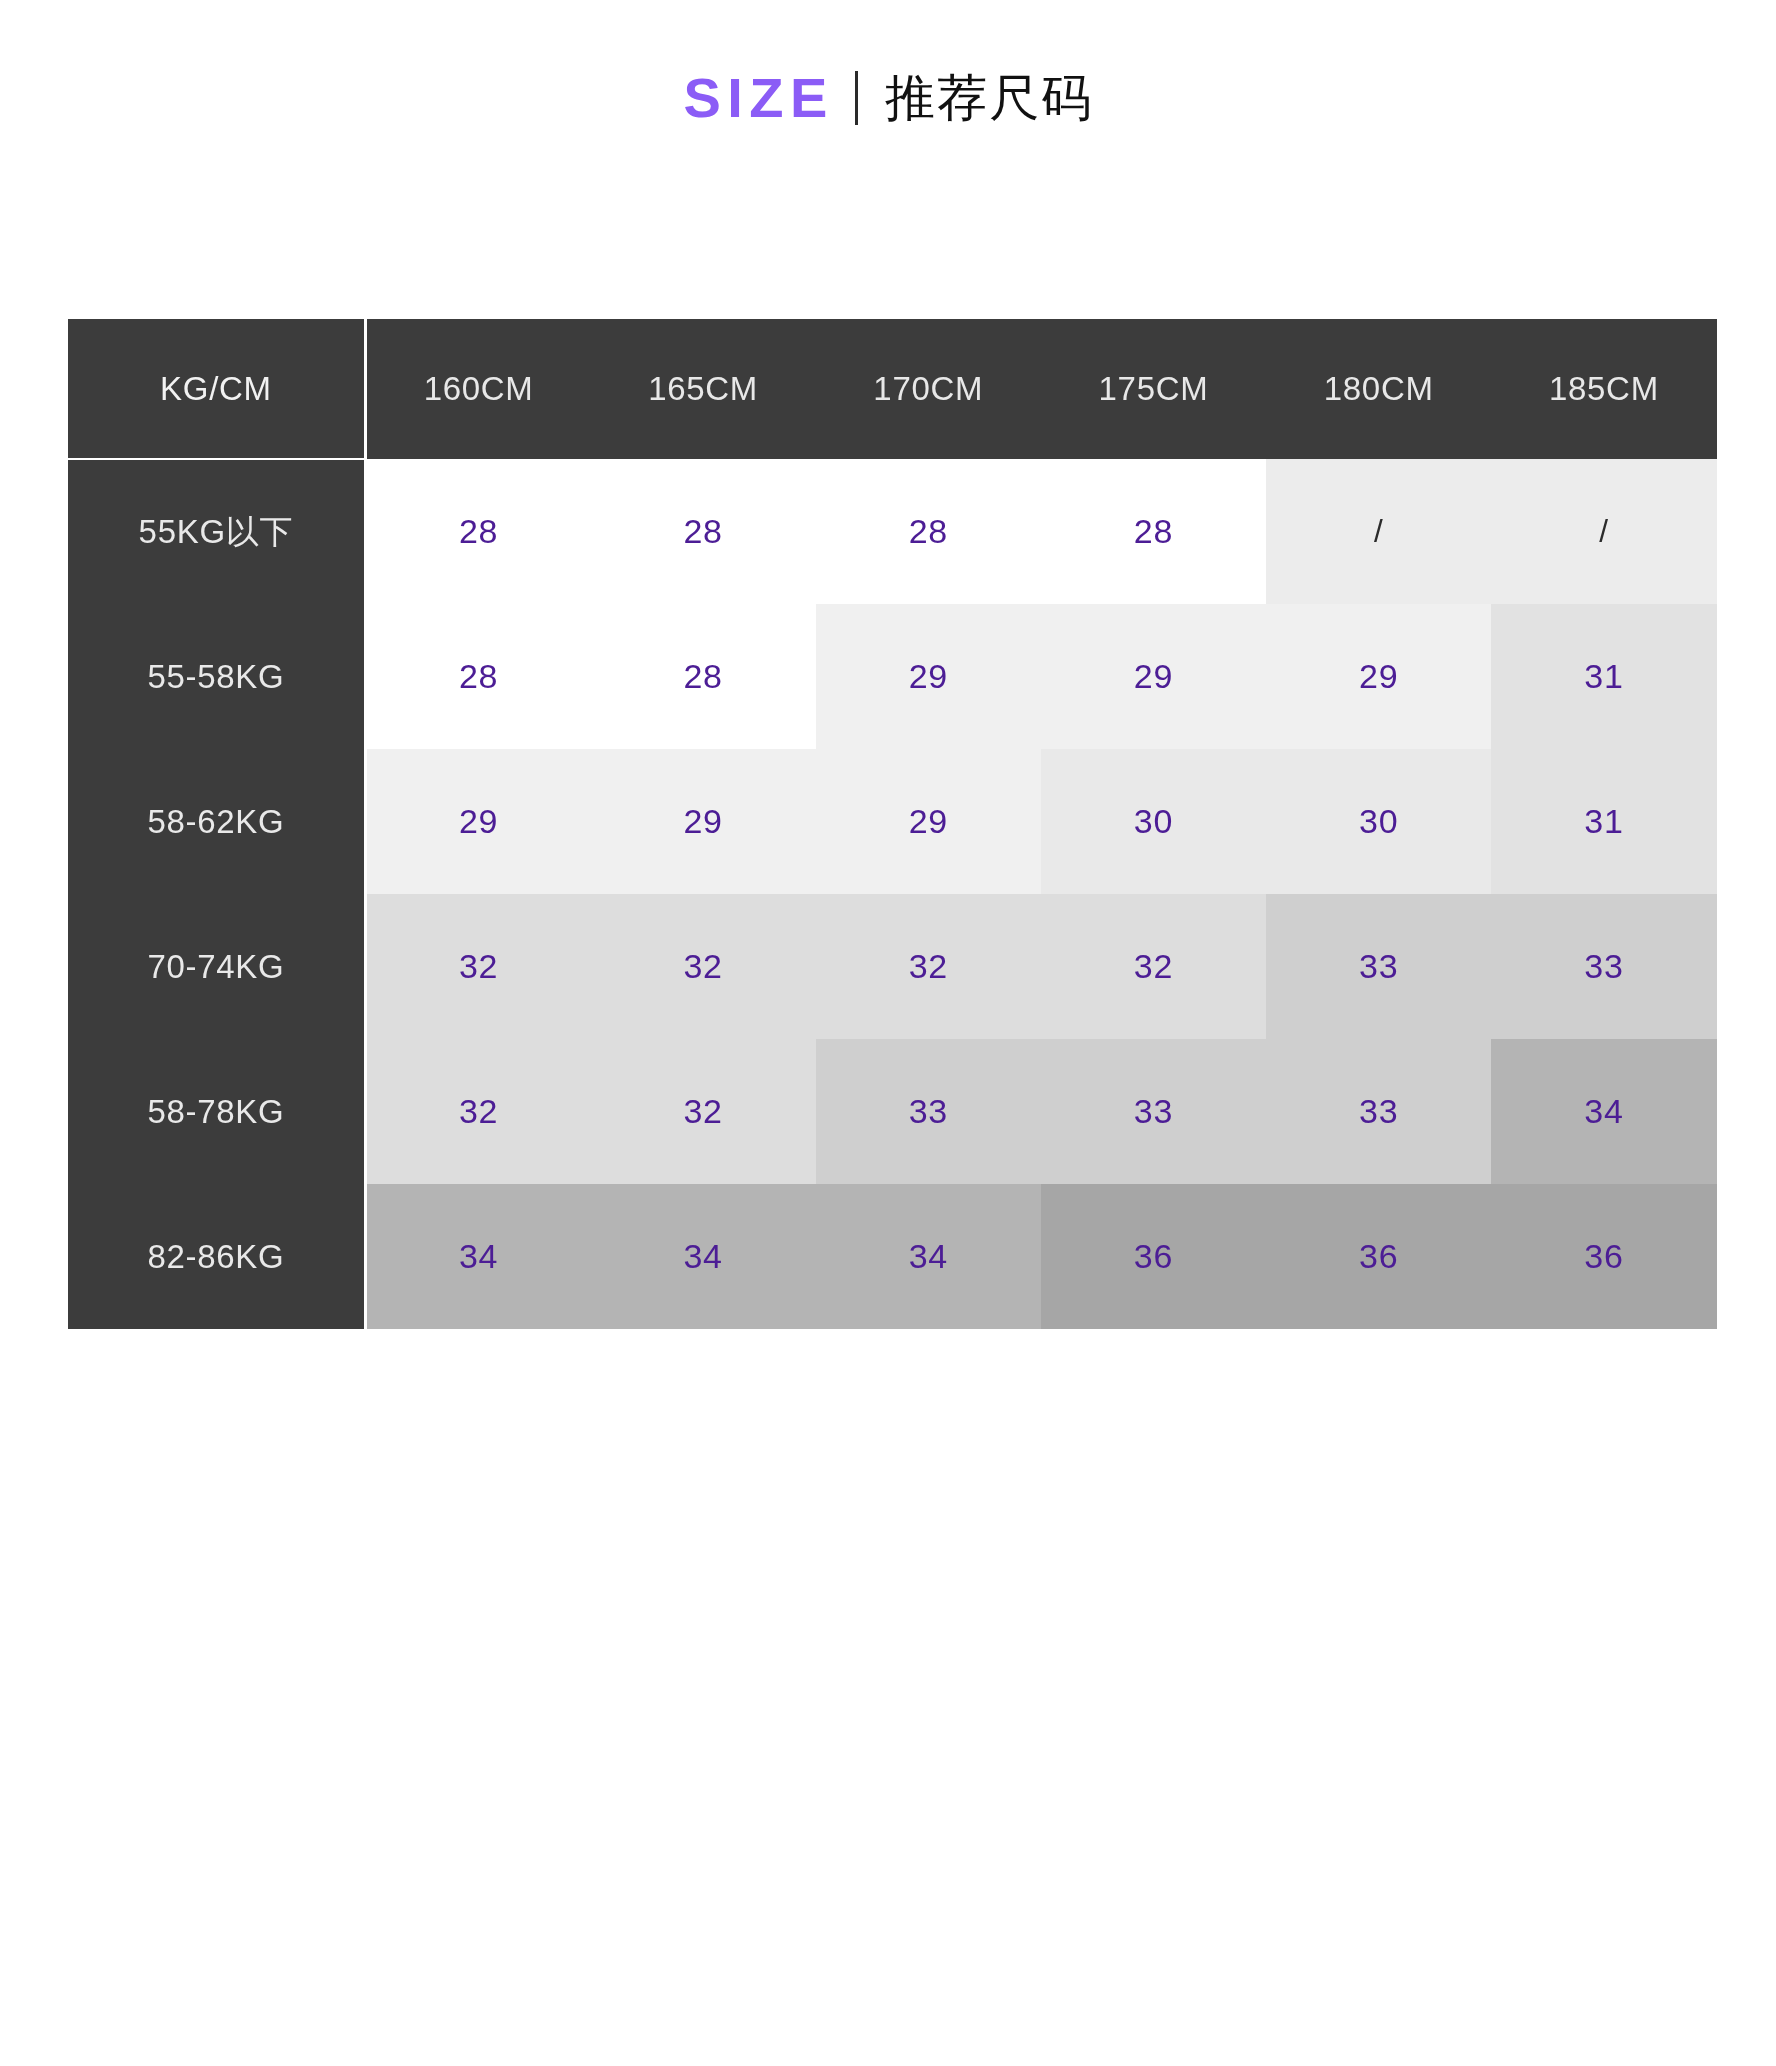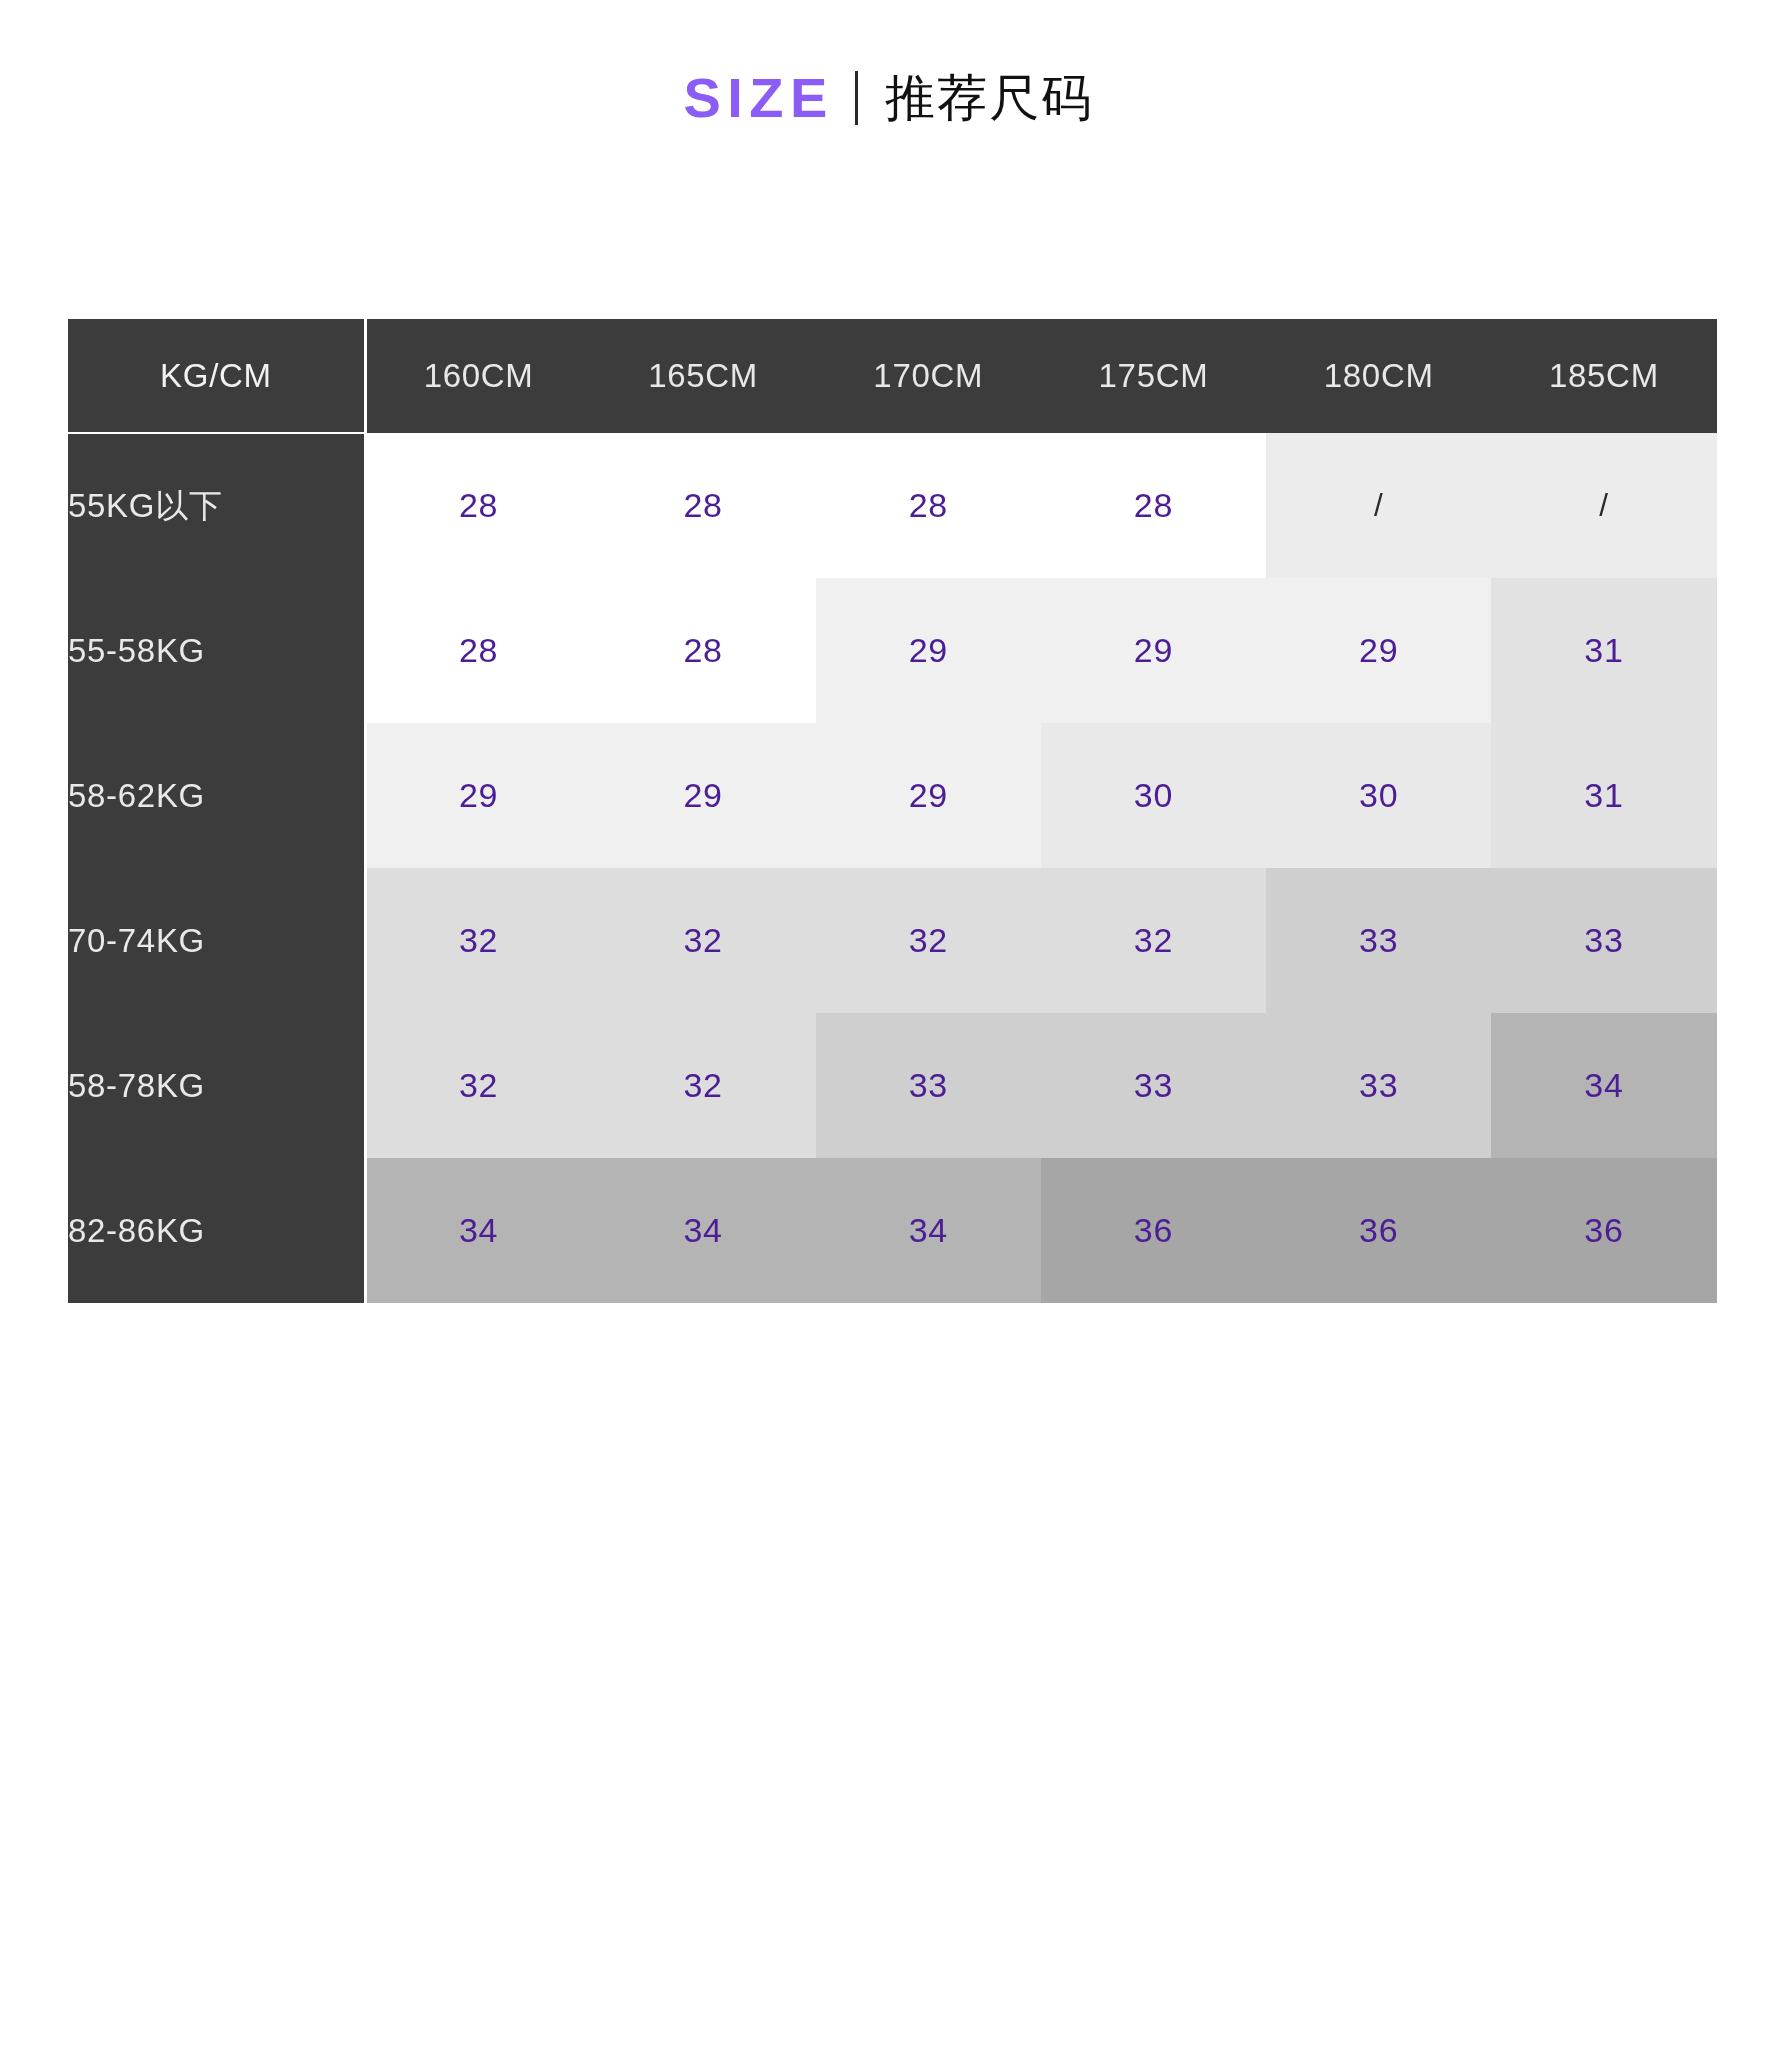--- a/index.html
+++ b/index.html
@@ -61,21 +61,21 @@
   table.size-table {
     border-collapse: collapse;
     table-layout: fixed;
     width: 1650px;
     background: #ffffff;
   }
   table.size-table col.c-head { width: 297px; }
   table.size-table col.c-data { width: 225px; }
 
   
-  thead tr { height: 114px; }
+  thead tr { height: 140px; }
   th.corner {
     background: #3c3c3c;
     color: #f2f2f2;
     font-size: 33px;
     font-weight: 400;
     letter-spacing: 0.7px;
     text-align: center;
     vertical-align: middle;
     border-right: 3.6px solid #ffffff;
     border-bottom: 2.9px solid #ffffff;
@@ -93,21 +93,21 @@
   }
 
   
   tbody tr { height: 145px; }
   td.row-head {
     background: #3c3c3c;
     color: #e9e9e9;
     font-size: 33px;
     font-weight: 400;
     letter-spacing: 0.7px;
-    text-align: left;
+    text-align: center;
     vertical-align: middle;
     padding: 0;
   }
   td.cell {
     text-align: center;
     vertical-align: middle;
     font-size: 34px;
     font-weight: 400;
     color: #4c1d95;
     padding: 0;

